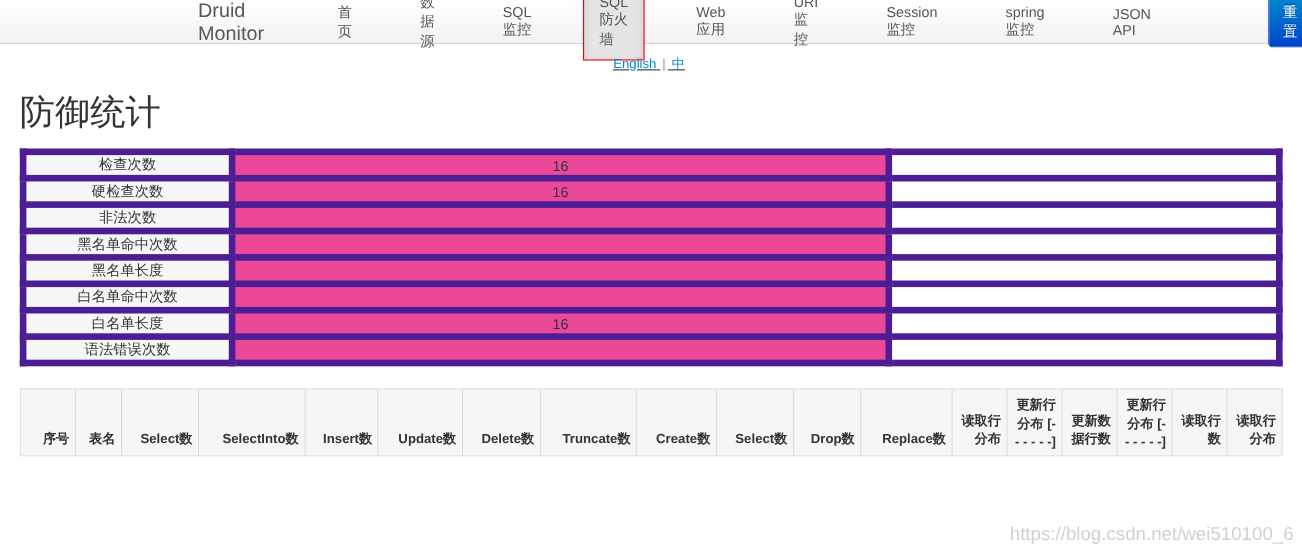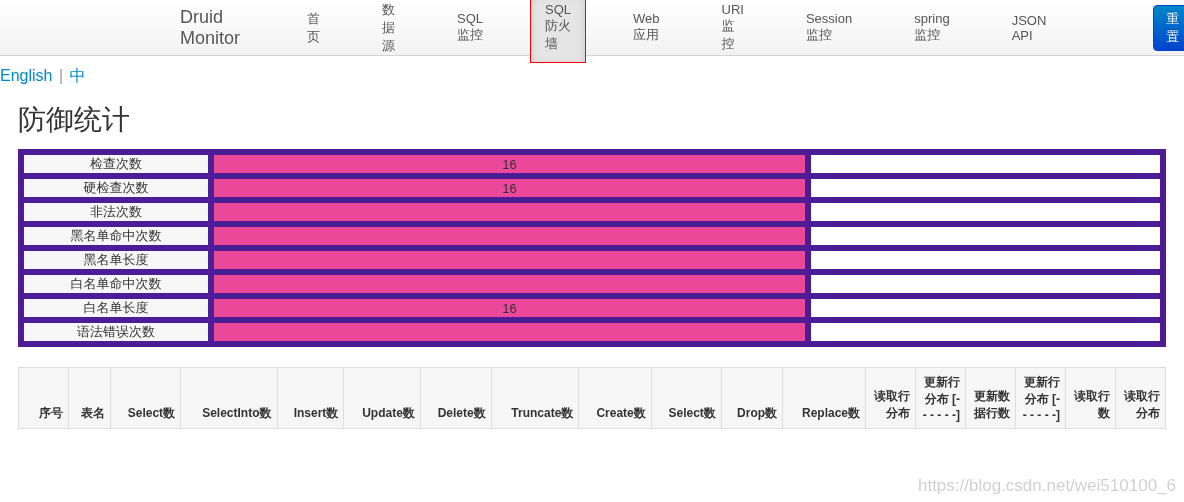--- a/index.html
+++ b/index.html
@@ -1,21 +1,21 @@
 <!DOCTYPE html>
 <html><head>
   <meta charset="utf-8">
   <style>
     * { margin: 0; padding: 0; box-sizing: border-box; }
     body { font-family: "Helvetica Neue", Helvetica, Arial, "Microsoft YaHei", sans-serif; font-size: 14px; color: #333; background: #fff; }
     
     .navbar {
       background: linear-gradient(to bottom, #fff, #f2f2f2);
       border-bottom: 1px solid #d4d4d4;
-      height: 56px;
+      height: 40px;
       display: flex;
       align-items: center;
       padding: 0 10px 0 180px;
       gap: 32px;
     }
     .navbar-brand {
       font-size: 18px;
       color: #555;
       padding: 0 20px 0 0;
       text-shadow: 0 1px 0 #fff;
@@ -42,30 +42,31 @@
       background: #006dcc;
       background: linear-gradient(to bottom, #0088cc, #0044cc);
       border: 1px solid #0044cc;
       border-radius: 4px;
       cursor: pointer;
       margin-left: 8px;
       text-shadow: 0 -1px 0 rgba(0,0,0,.25);
     }
     
     .lang-links {
-      text-align: left;
+      text-align: center;
       padding: 10px 4px 0 0;
-      font-size: 16px;
+      font-size: 12px;
+      text-decoration: underline;
     }
     .lang-links a { color: #0088cc; text-decoration: none; cursor: pointer; }
     .lang-links .sep { color: #999; padding: 0 2px; }
     
     .container { padding: 0 18px; }
     
-    h2 { font-size: 28px; font-weight: 500; margin: 14px 0 10px; color: #333; }
+    h2 { font-size: 32px; font-weight: 500; margin: 14px 0 10px; color: #333; }
     
     .stats-table {
       width: 100%;
       border-collapse: collapse;
       margin-bottom: 20px;
     }
     .stats-table td, .stats-table th {
       border: 6px solid #4c1d95;
       padding: 0 8px;
       font-size: 13px;

